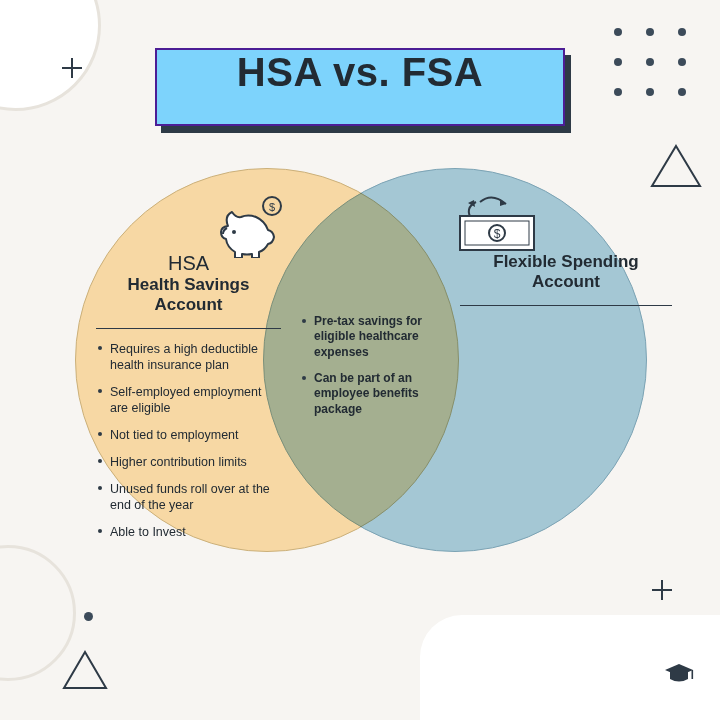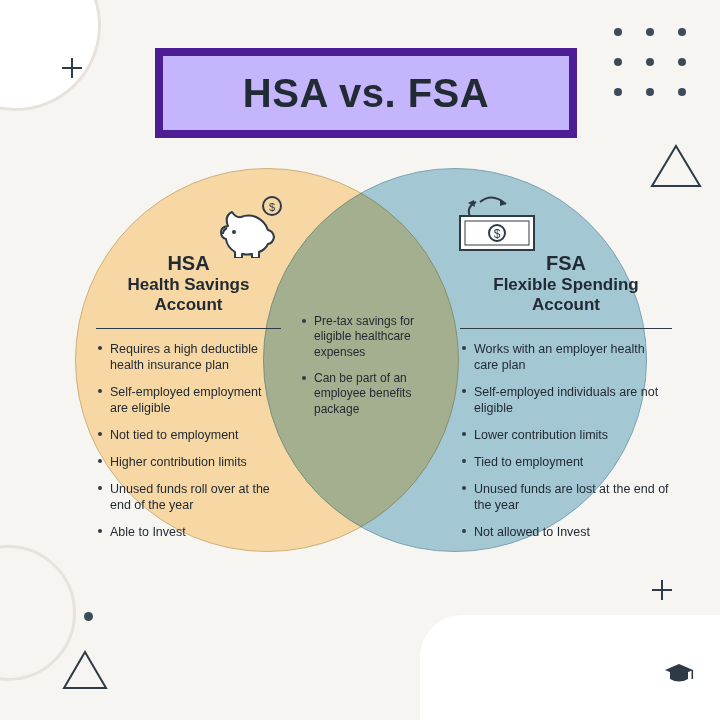--- a/index.html
+++ b/index.html
@@ -42,22 +42,22 @@
 
   
   .title-wrap{
     position:absolute;left:155px;top:48px;width:410px;height:78px;
   }
   .title-shadow{
     position:absolute;left:6px;top:7px;width:410px;height:78px;background:#2e3a46;
   }
   .title-box{
     position:absolute;left:0;top:0;width:406px;height:74px;
-    background:#c4b5fd;border:8px solid #4c1d95;
-    display:flex;align-items:center;justify-content:center;
+    background:#7dd3fc;border:2px solid #4c1d95;
+    display:flex;align-items:flex-start;justify-content:center;
   }
   .title-text{
     font-size:40px;font-weight:bold;color:#222b33;letter-spacing:.5px;
   }
 
   
   .venn{position:absolute;left:0;top:160px;width:720px;height:400px;}
   .circle{
     position:absolute;width:382px;height:382px;border-radius:50%;
     border:1.5px solid #b9a97e;
@@ -71,35 +71,35 @@
   }
 
   .col{position:absolute;}
   .col-left{left:96px;top:92px;width:185px;}
   .col-mid{left:300px;top:142px;width:128px;}
   .col-right{left:460px;top:92px;width:212px;}
 
   .side-head{
     display:flex;align-items:flex-end;gap:8px;justify-content:center;
   }
-  .side-title{font-size:20px;font-weight:bold;color:#222b33;}
+  .side-title{font-size:20px;font-weight:normal;color:#222b33;}
   .side-sub{
     font-size:17px;font-weight:bold;color:#222b33;text-align:center;
     padding-bottom:13px;border-bottom:1.5px solid #2e3a46;
   }
   .bullets{margin:12px 0 14px 0;padding:0;list-style:none;}
   .bullets li{
     position:relative;padding-left:14px;margin-bottom:11px;
     font-size:12.5px;line-height:1.28;color:#222b33;
   }
   .bullets li:before{
     content:"";position:absolute;left:2px;top:5px;width:4px;height:4px;
     border-radius:50%;background:#2e3a46;
   }
-  .mid .bullets li{font-size:12px;}
+  .mid .bullets li{font-size:12px;font-weight:bold;}
   .mid .bullets li:before{top:5px;}
 
   .icon-pig{position:absolute;left:118px;top:-56px;}
   .icon-cash{position:absolute;left:-10px;top:-58px;}
 
   
   .footer{
     position:absolute;right:26px;bottom:36px;display:flex;align-items:center;gap:10px;
   }
   .footer-text{font-size:14.5px;font-weight:bold;letter-spacing:1.1px;color:#2e3a46;}
@@ -181,32 +181,21 @@
       <svg class="icon-cash" width="100" height="64" viewBox="0 0 100 64">
         <path d="M30 8 q12 -10 26 2" fill="none" stroke="#2e3a46" stroke-width="2"></path>
         <polygon points="56,10 50,5 50,12" fill="#2e3a46"></polygon>
         <path d="M22 26 q-8 -12 4 -18" fill="none" stroke="#2e3a46" stroke-width="2"></path>
         <polygon points="24,6 18,9 25,13" fill="#2e3a46"></polygon>
         <rect x="10" y="22" width="74" height="34" fill="#fff" stroke="#2e3a46" stroke-width="2"></rect>
         <rect x="15" y="27" width="64" height="24" fill="none" stroke="#2e3a46" stroke-width="1"></rect>
         <circle cx="47" cy="39" r="8" fill="none" stroke="#2e3a46" stroke-width="2"></circle>
         <text x="47" y="43.5" font-size="12" text-anchor="middle" fill="#2e3a46" font-family="Liberation Sans, sans-serif">$</text>
       </svg>
-      <div class="side-head">
-        <span class="side-title">FSA</span>
-      </div>
       <div class="side-sub">Flexible Spending Account</div>
-      <ul class="bullets">
-        <li>Works with an employer health care plan</li>
-        <li> Self-employed individuals are not eligible</li>
-        <li>Lower contribution limits</li>
-        <li>Tied to employment</li>
-        <li>Unused funds are lost at the end of the year</li>
-        <li>Not allowed to Invest</li>
-      </ul>
     </div>
   </div>
 
   <div class="footer">
     <svg width="30" height="22" viewBox="0 0 30 22">
       <polygon points="15,2 29,8 15,14 1,8" fill="#2e3a46"></polygon>
       <path d="M6 10 l0 7 q9 5 18 0 l0 -7" fill="#2e3a46"></path>
       <rect x="27.5" y="8" width="1.6" height="9" fill="#2e3a46"></rect>
     </svg>
   </div>

